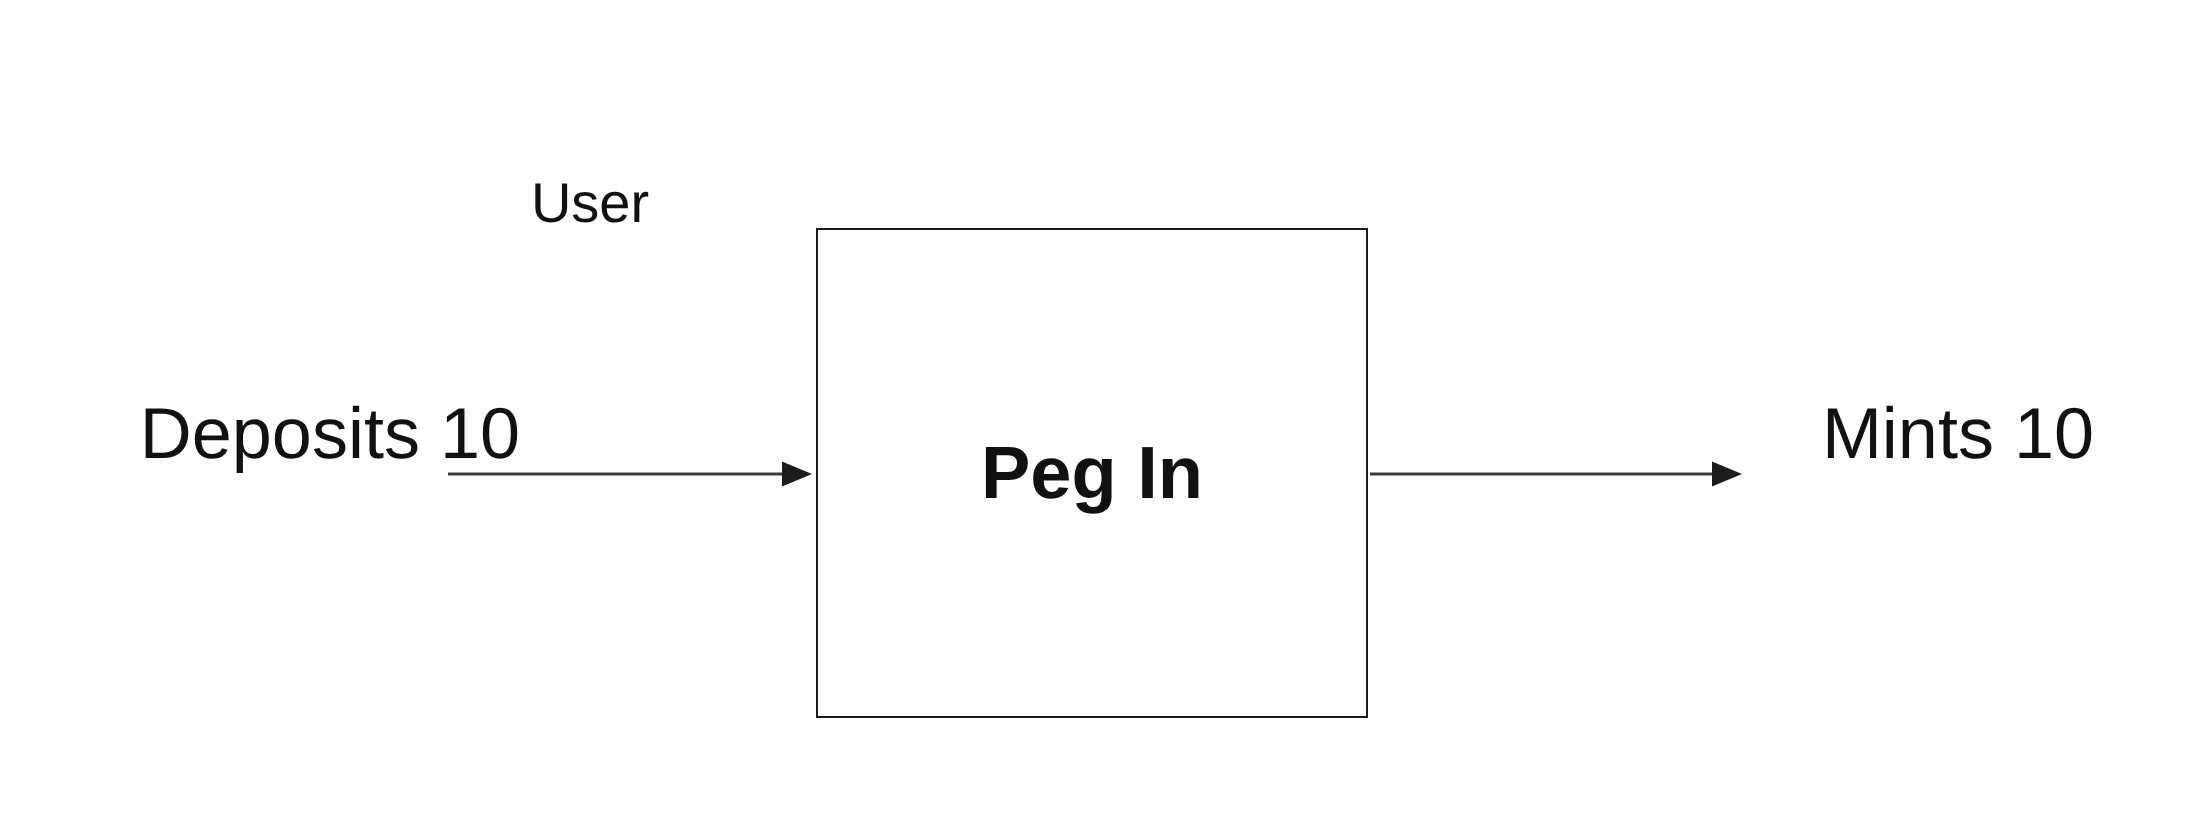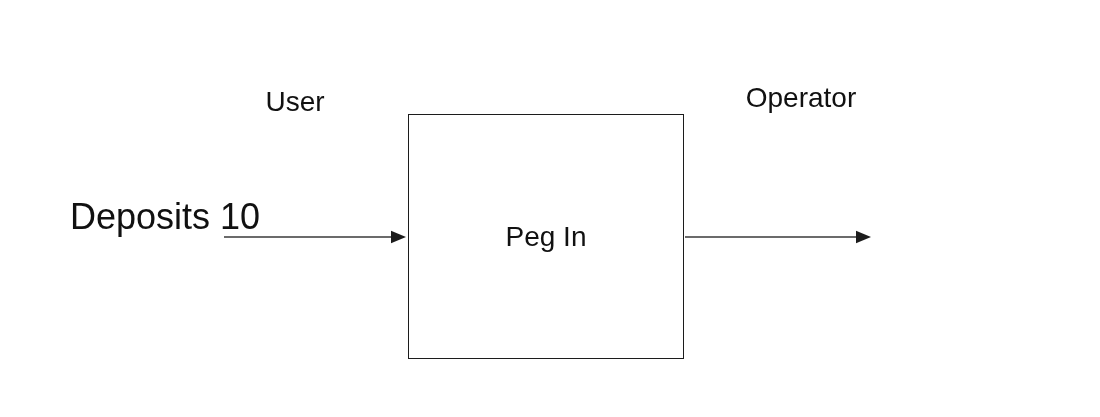--- a/index.html
+++ b/index.html
@@ -62,48 +62,49 @@
     width: 276px;
     height: 245px;
     border: 1.5px solid #1c1c1c;
     box-sizing: border-box;
     display: flex;
     align-items: center;
     justify-content: center;
     background: #ffffff;
   }
   .peg-box-label {
-    font-size: 28px;
+    font-size: 37px;
     white-space: nowrap;
+    font-weight: bold;
   }
 </style>
 </head>
 <body>
 
 <div class="canvas">
 
   <svg class="arrows" viewBox="0 0 1100 417" xmlns="http://www.w3.org/2000/svg">
     <g>
       <line x1="224" y1="237" x2="394" y2="237" stroke="#3a3a3a" stroke-width="1.6"></line>
       <polygon points="406,237 391,230.8 391,243.2" fill="#1c1c1c"></polygon>
     </g>
     <g>
       <line x1="685" y1="237" x2="859" y2="237" stroke="#3a3a3a" stroke-width="1.6"></line>
       <polygon points="871,237 856,230.8 856,243.2" fill="#1c1c1c"></polygon>
     </g>
   </svg>
 
   <div class="actor-label user-label">User</div>
 
-  <div class="actor-label operator-label">Operator</div>
 
   <div class="side-note deposits-note">
     <div>Deposits 10</div>
   </div>
 
   <div class="side-note mints-note">
+    <div>Mints 10</div>
   </div>
 
   <div class="peg-box">
     <span class="peg-box-label">Peg In</span>
   </div>
 
 </div>
 
 </body></html>

